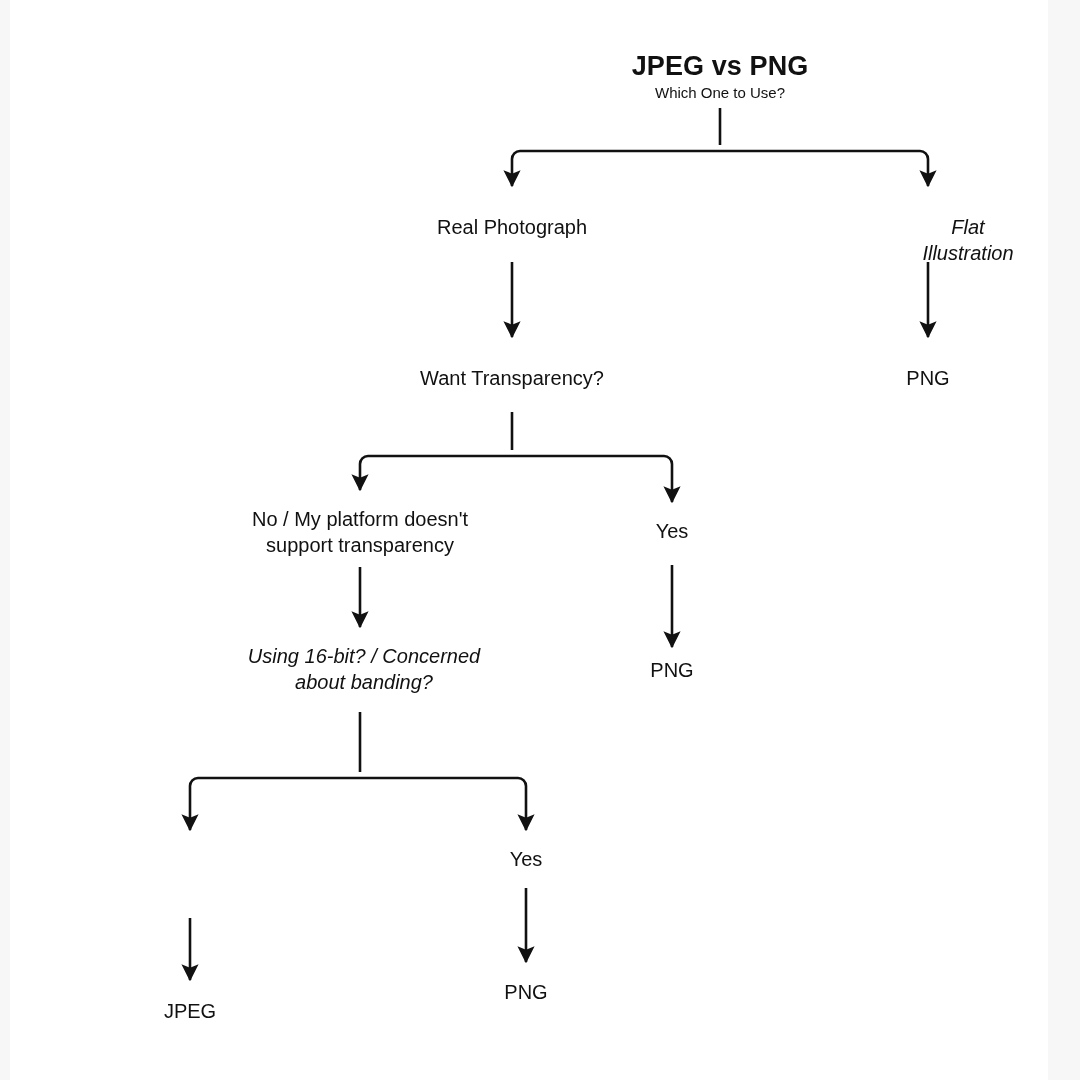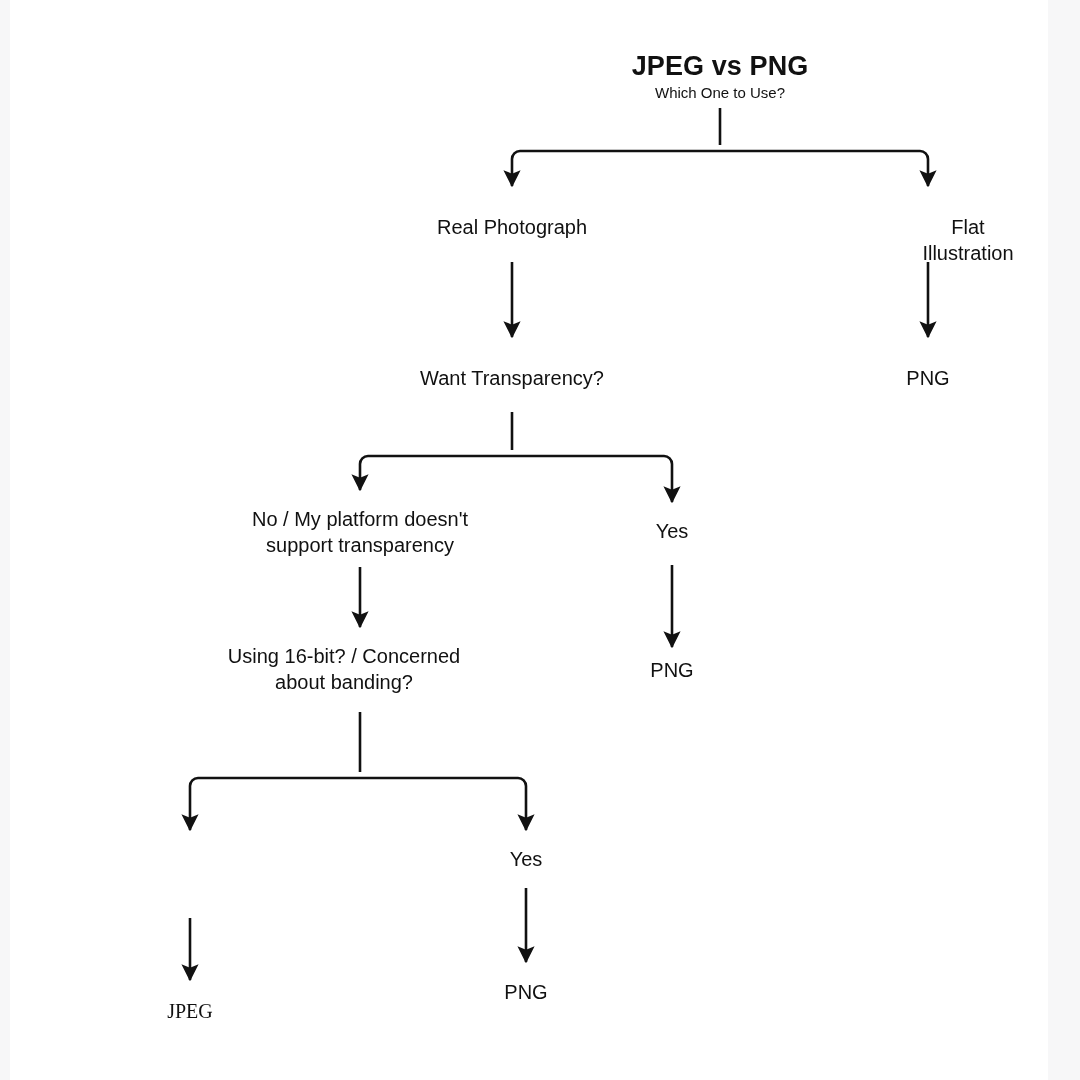--- a/index.html
+++ b/index.html
@@ -95,30 +95,30 @@
 
       <path d="M 190 918 L 190 980" marker-end="url(#arrow)"></path>
       <path d="M 526 888 L 526 962" marker-end="url(#arrow)"></path>
     </g>
   </svg>
 
   <div class="node n-title" style="left:720px; top:49px;">JPEG vs PNG</div>
   <div class="node n-subtitle" style="left:720px; top:83px;">Which One to Use?</div>
 
   <div class="node n-body" style="left:512px; top:215px;">Real Photograph</div>
-  <div class="node n-body" style="left:968px; top:215px;">Flat Illustration</div>
+  <div class="node n-body" style="left:968px; top:215px;font-style:italic;">Flat Illustration</div>
 
   <div class="node n-body" style="left:928px; top:366px;">PNG</div>
   <div class="node n-body" style="left:512px; top:366px;">Want Transparency?</div>
 
   <div class="node n-body" style="left:360px; top:507px;">No / My platform doesn't
 support transparency</div>
   <div class="node n-body" style="left:672px; top:519px;">Yes</div>
 
   <div class="node n-body" style="left:672px; top:658px;">PNG</div>
-  <div class="node n-body" style="left:344px; top:644px;">Using 16-bit? / Concerned
+  <div class="node n-body" style="left:364px; top:644px;font-style:italic;">Using 16-bit? / Concerned
 about banding?</div>
 
   <div class="node n-body" style="left:526px; top:847px;">Yes</div>
 
-  <div class="node n-body" style="left:190px; top:999px;font-family:Liberation Serif, serif;">JPEG</div>
+  <div class="node n-body" style="left:190px; top:999px;">JPEG</div>
   <div class="node n-body" style="left:526px; top:980px;">PNG</div>
 </div>
 
 </body></html>

